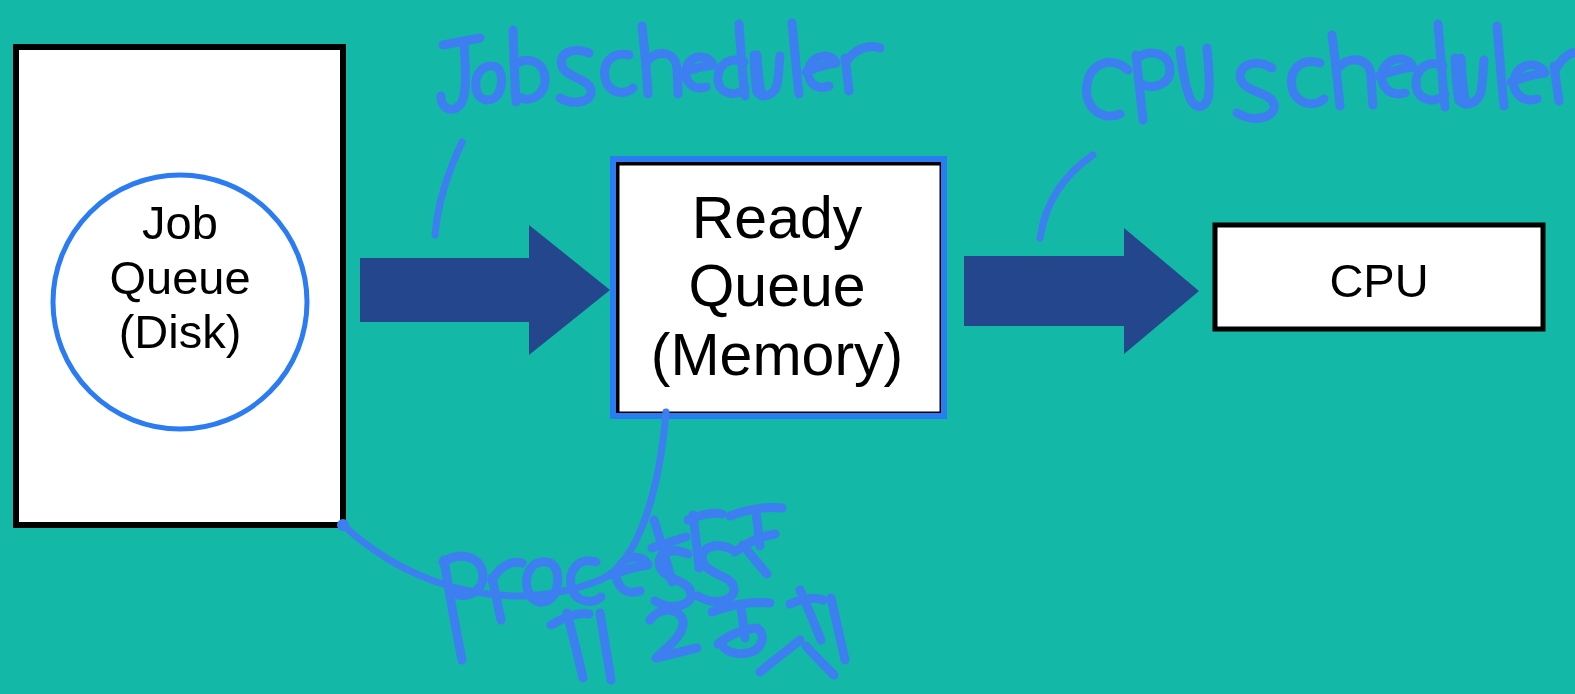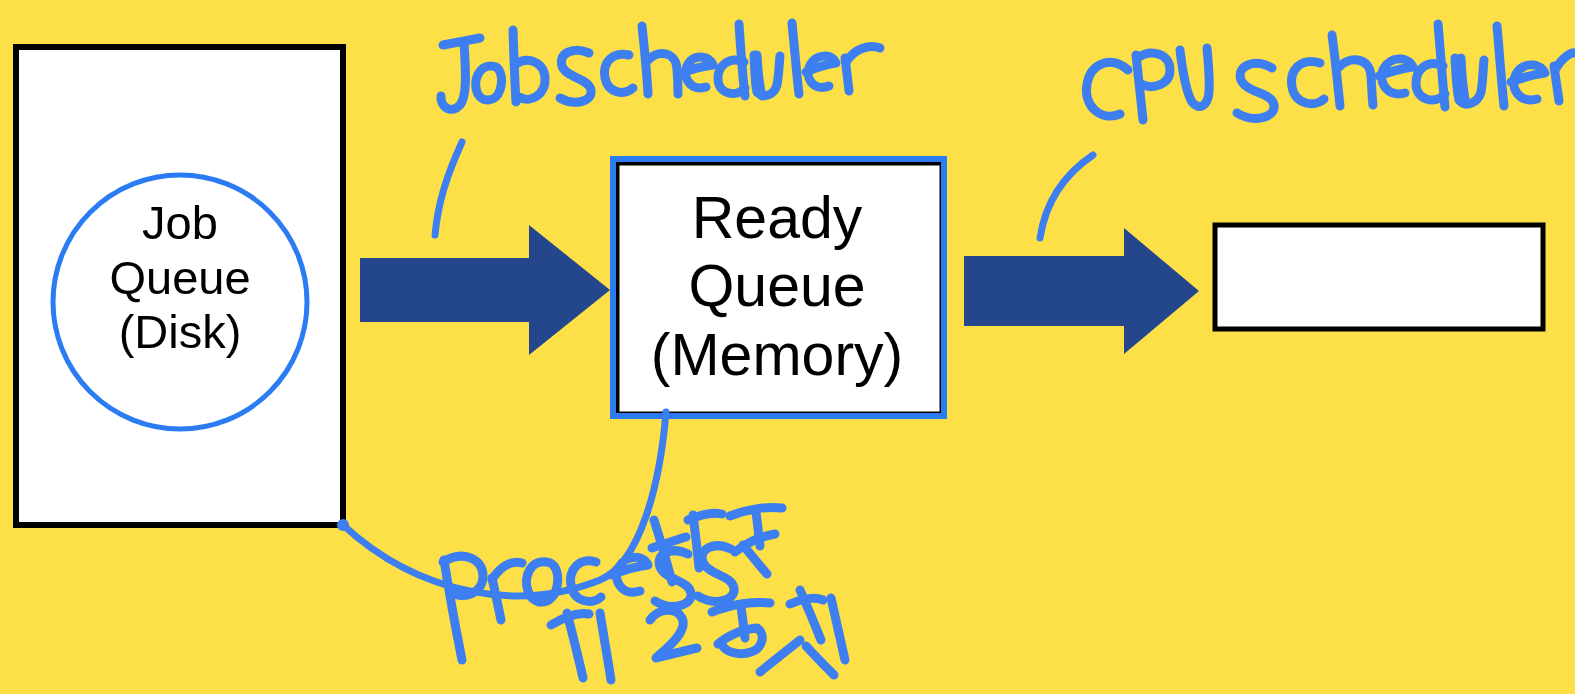--- a/index.html
+++ b/index.html
@@ -7,21 +7,21 @@
     padding: 0;
     background: #ffffff;
   }
   body {
     font-family: "Liberation Sans", sans-serif;
   }
   #canvas {
     position: relative;
     width: 1575px;
     height: 694px;
-    background: #fde047;
+    background: #14b8a6;
     overflow: hidden;
   }
   #scene {
     position: absolute;
     left: 0;
     top: 0;
     width: 1575px;
     height: 694px;
   }
   .node-label {
@@ -197,14 +197,15 @@
   </svg>
 
   <div class="node-label" id="job-queue-label">Job
 Queue
 (Disk)</div>
 
   <div class="node-label" id="ready-queue-label">Ready
 Queue
 (Memory)</div>
 
+  <div class="node-label" id="cpu-label">CPU</div>
 
 </div>
 
 </body></html>

